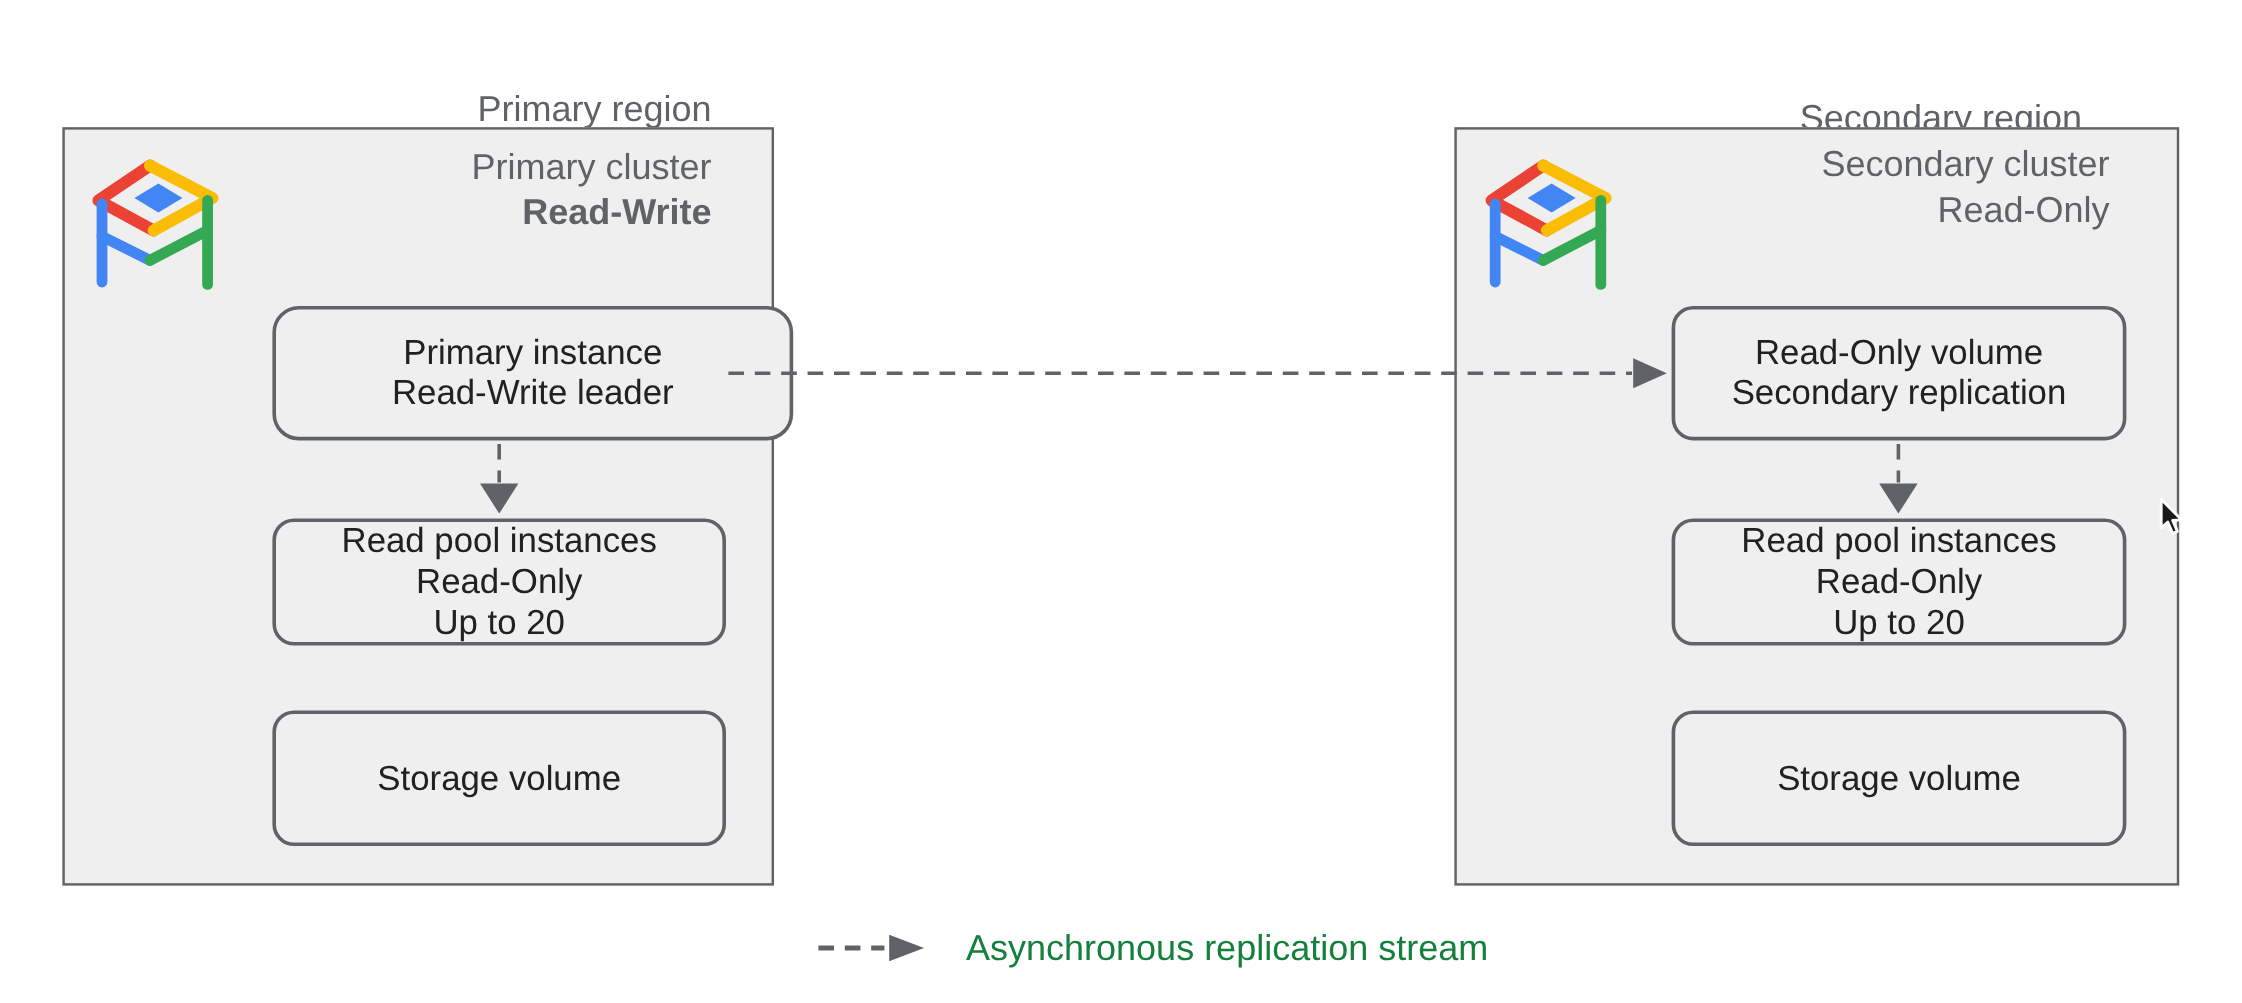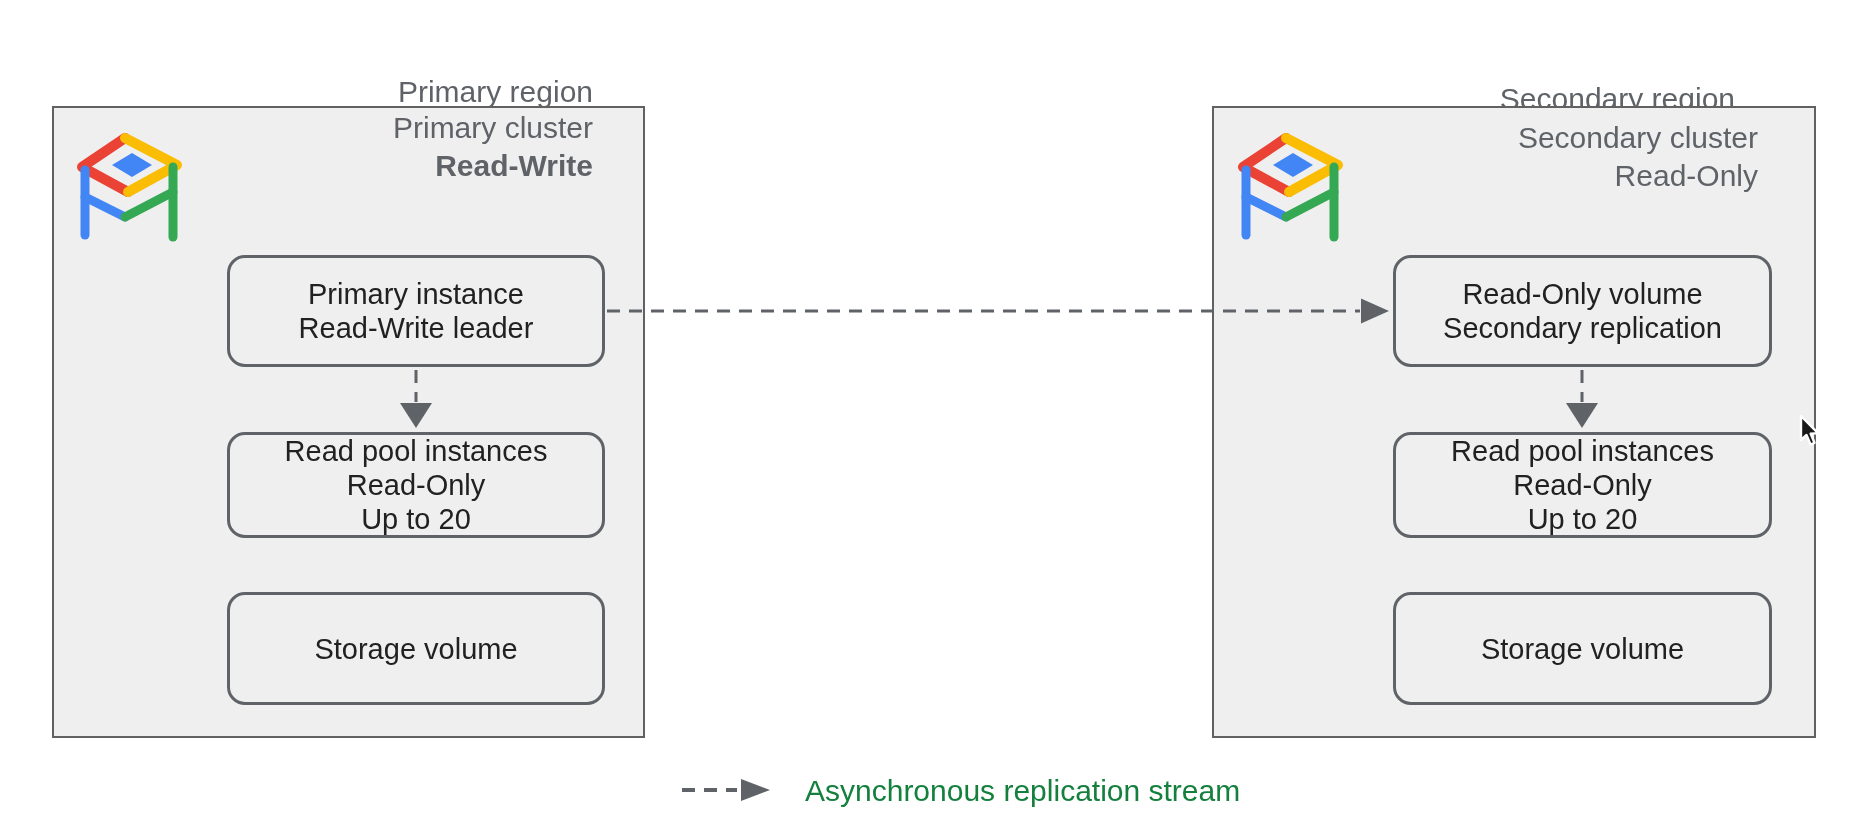--- a/index.html
+++ b/index.html
@@ -84,30 +84,30 @@
     <path d="M55,18 L12,47 L58,72" stroke="#EA4335" stroke-width="10"></path>
     <path d="M55,18 L107,45 L58,72" stroke="#FBBC04" stroke-width="10"></path>
     <path d="M62,33 L82,45 L62,57 L42,45 Z" fill="#4285F4" stroke="none"></path>
     <path d="M15,50 L15,115" stroke="#4285F4" stroke-width="9"></path>
     <path d="M15,77 L55,97" stroke="#4285F4" stroke-width="9"></path>
     <path d="M55,97 L103,72" stroke="#34A853" stroke-width="9"></path>
     <path d="M103,47 L103,117" stroke="#34A853" stroke-width="9"></path>
   </g>
 </svg>
 
-<div class="cluster-title" style="right:1275px;top:109px;">
+<div class="cluster-title" style="right:1275px;top:121px;">
   <span style="display:block;">Primary cluster</span>
   <span style="display:block;font-weight:bold;">Read-Write</span>
 </div>
 <div class="cluster-title" style="right:110px;top:119px;">
   <span style="display:block;">Secondary cluster</span>
   <span style="display:block;">Read-Only</span>
 </div>
 
-<div class="node" style="left:227px;top:255px;width:378px;height:112px;">
+<div class="node" style="left:227px;top:255px;width:434px;height:112px;border-radius:22px;">
   <span>Primary instance</span>
   <span>Read-Write leader</span>
 </div>
 <div class="node" style="left:227px;top:432px;width:378px;height:106px;">
   <span>Read pool instances</span>
   <span>Read-Only</span>
   <span>Up to 20</span>
 </div>
 <div class="node" style="left:227px;top:592px;width:378px;height:113px;">
   <span>Storage volume</span>

